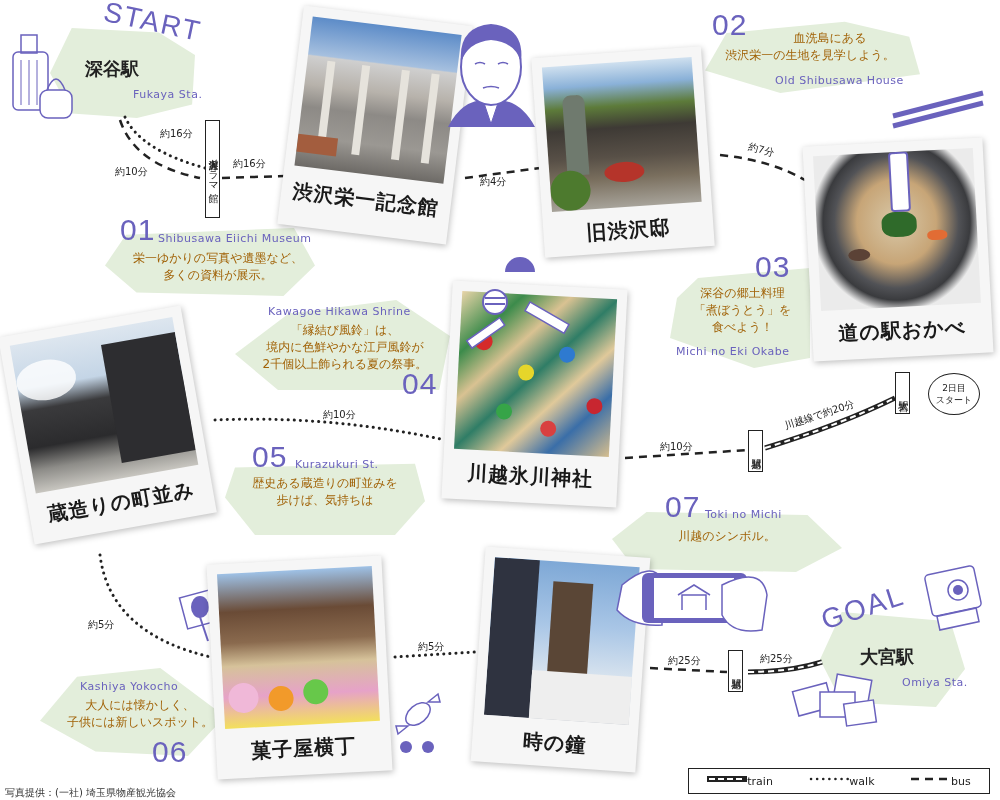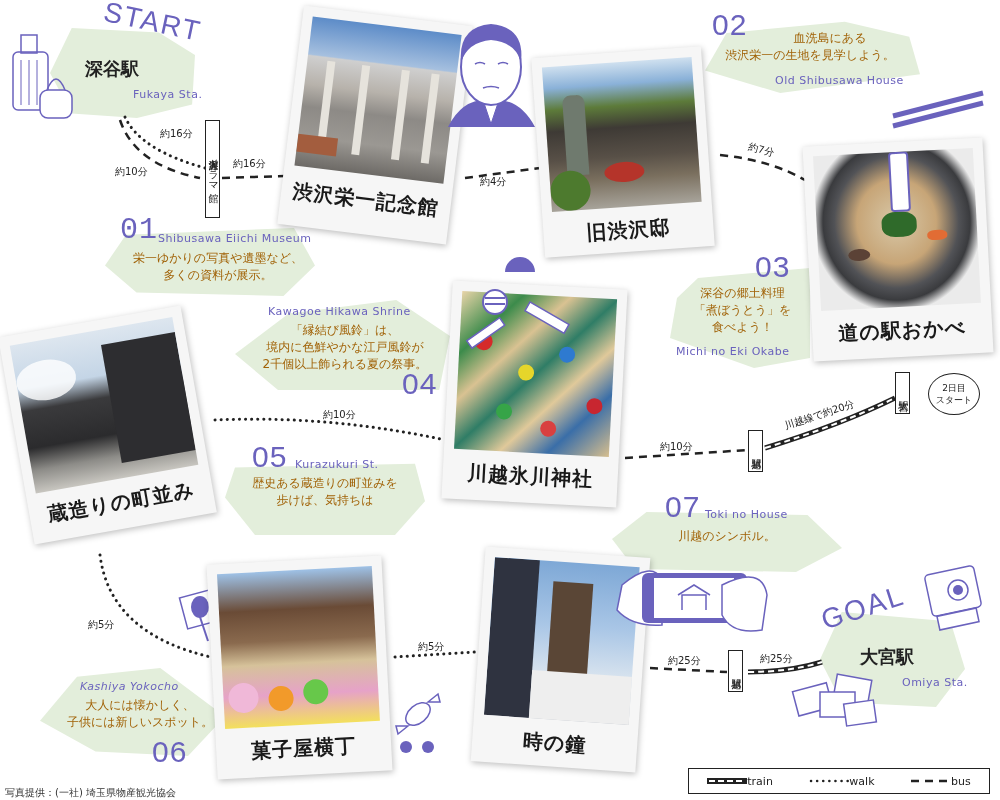--- a/index.html
+++ b/index.html
@@ -11,21 +11,21 @@
   .num { font-family: "Liberation Sans", sans-serif; font-weight: 400; color: #6a62bd; letter-spacing: 1px; }
   .en { font-family: "DejaVu Sans", sans-serif; color: #6a62bd; font-size: 11px; letter-spacing: 0.5px; }
   .desc { font-size: 12px; line-height: 17px; color: #a16207; text-align: center; }
   .time { font-size: 10px; color: #222; position: absolute; white-space: nowrap; }
   .photo-card { position: absolute; background: #f6f6f6; box-shadow: 1px 2px 6px rgba(0,0,0,0.25); padding: 10px 10px 0 10px; }
   .photo { width: 100%; position: relative; overflow: hidden; }
   .caption { font-size: 20px; font-weight: bold; text-align: center; color: #1a1a1a; letter-spacing: 1px; }
   .station-box { position: absolute; border: 1.3px solid #222; background: #fff; font-size: 10px; line-height: 12px; width: 15px; text-align: center; padding: 2px 0; writing-mode: vertical-rl; text-orientation: upright; }
   svg.routes { position: absolute; left: 0; top: 0; }
   .legend { position: absolute; left: 688px; top: 768px; width: 302px; height: 26px; border: 1px solid #222; background: #fff; display: flex; align-items: center; justify-content: space-around; font-size: 11px; }
-  .legend-item { display: flex; align-items: center; }
+  .legend-item { display: flex; }
 </style>
 </head>
 <body>
 
 <div class="blob" style="left:50px;top:28px;width:145px;height:90px;clip-path:polygon(15% 0,75% 5%,100% 30%,98% 85%,60% 100%,15% 95%,0 50%);"></div>
 <div class="blob" style="left:105px;top:228px;width:210px;height:68px;clip-path:polygon(10% 10%,90% 0,100% 55%,85% 100%,15% 95%,0 55%);"></div>
 <div class="blob" style="left:705px;top:18px;width:215px;height:75px;clip-path:polygon(10% 20%,65% 5%,95% 25%,100% 75%,35% 100%,0 70%);"></div>
 <div class="blob" style="left:670px;top:268px;width:140px;height:100px;clip-path:polygon(20% 10%,100% 0,100% 90%,60% 100%,0 70%,5% 30%);"></div>
 <div class="blob" style="left:235px;top:300px;width:215px;height:90px;clip-path:polygon(25% 15%,75% 0,100% 40%,95% 100%,20% 100%,0 60%);"></div>
 <div class="blob" style="left:225px;top:460px;width:200px;height:75px;clip-path:polygon(5% 10%,95% 5%,100% 55%,85% 100%,15% 100%,0 50%);"></div>
@@ -93,21 +93,21 @@
 
 <svg class="abs" width="95" height="120" style="left:443px;top:12px;">
   <path d="M5 115 Q20 85 48 88 Q76 85 92 115 Z" fill="#6a62bd"></path>
   <path d="M40 88 L48 112 L56 88" fill="#fff" stroke="#6a62bd"></path>
   <ellipse cx="48" cy="55" rx="30" ry="38" fill="#fff" stroke="#6a62bd" stroke-width="2"></ellipse>
   <path d="M18 50 Q15 15 48 12 Q82 15 78 50 Q72 30 48 28 Q25 30 18 50 Z" fill="#6a62bd"></path>
   <path d="M32 52 q5 -3 10 0 M55 52 q5 -3 10 0" stroke="#6a62bd" fill="none" stroke-width="1.5"></path>
   <path d="M40 76 q8 -3 16 0" stroke="#6a62bd" fill="none" stroke-width="1.5"></path>
 </svg>
 
-<div class="abs num" style="left:120px;top:213px;font-size:30px;font-family:Liberation Mono, monospace;">01</div>
+<div class="abs num" style="left:120px;top:213px;font-size:30px;">01</div>
 <div class="abs en" style="left:158px;top:232px;">Shibusawa Eiichi Museum</div>
 <div class="abs desc" style="left:118px;top:250px;width:200px;">
   <div>栄一ゆかりの写真や遺墨など、</div>
     <div>多くの資料が展示。</div>
 </div>
 
 <div class="time" style="left:480px;top:175px;">約4分</div>
 
 <div class="photo-card" style="left:538px;top:52px;width:170px;height:200px;transform:rotate(-4deg);">
   <div class="photo" style="height:145px;background:linear-gradient(180deg,#cfe0ef 0%,#8ab1d8 15%,#5d7b3a 30%,#3e3a35 45%,#585047 65%,#7a6f5e 80%,#a7a39a 100%);">
@@ -222,21 +222,21 @@
   <div class="caption" style="margin-top:10px;">菓子屋横丁</div>
 </div>
 
 <svg class="abs" width="60" height="75" style="left:388px;top:692px;">
   <ellipse cx="30" cy="22" rx="14" ry="9" fill="#fff" stroke="#6a62bd" stroke-width="1.5" transform="rotate(-40 30 22)"></ellipse>
   <path d="M40 10 l10 -8 l2 8 z M20 34 l-10 8 l-2 -8 z" fill="#fff" stroke="#6a62bd" stroke-width="1.5"></path>
   <circle cx="18" cy="55" r="6" fill="#6a62bd"></circle>
   <circle cx="40" cy="55" r="6" fill="#6a62bd"></circle>
 </svg>
 
-<div class="abs en" style="left:80px;top:680px;font-style:italic;">Kashiya Yokocho</div>
+<div class="abs en" style="left:80px;top:680px;">Kashiya Yokocho</div>
 <div class="abs desc" style="left:55px;top:697px;width:170px;">
   <div>大人には懐かしく、</div>
     <div>子供には新しいスポット。</div>
 </div>
 <div class="abs num" style="left:152px;top:735px;font-size:30px;">06</div>
 
 <div class="time" style="left:418px;top:640px;">約5分</div>
 
 <div class="photo-card" style="left:478px;top:552px;width:165px;height:215px;transform:rotate(4deg);">
   <div class="photo" style="height:158px;background:linear-gradient(180deg,#7ea8d6 0%,#a9c6e6 40%,#d6e2ee 70%,#c9cdd3 100%);">
@@ -249,21 +249,21 @@
 
 <svg class="abs" width="160" height="70" style="left:612px;top:565px;">
   <path d="M10 20 Q40 -5 50 15 L50 60 Q20 62 5 45 Z" fill="#fff" stroke="#6a62bd" stroke-width="1.5"></path>
   <rect x="30" y="8" width="105" height="50" rx="6" fill="#6a62bd"></rect>
   <rect x="42" y="13" width="80" height="40" fill="#fff"></rect>
   <path d="M70 45 v-15 h24 v15 M66 30 l16 -10 l16 10" fill="none" stroke="#6a62bd" stroke-width="1.5"></path>
   <path d="M110 20 Q150 0 155 30 L150 65 Q120 70 110 50 Z" fill="#fff" stroke="#6a62bd" stroke-width="1.5"></path>
 </svg>
 
 <div class="abs num" style="left:665px;top:490px;font-size:30px;">07</div>
-<div class="abs en" style="left:705px;top:508px;">Toki no House</div>
+<div class="abs en" style="left:705px;top:508px;">Toki no Michi</div>
 <div class="abs desc" style="left:612px;top:528px;width:230px;">
     <div>川越のシンボル。</div>
 </div>
 
 <div class="time" style="left:668px;top:654px;">約25分</div>
 <div class="station-box" style="left:728px;top:650px;height:42px;">川越駅</div>
 <div class="time" style="left:760px;top:652px;">約25分</div>
 
 <div class="abs purple" style="left:820px;top:592px;font-size:28px;letter-spacing:2px;transform:rotate(-18deg);font-family:'Liberation Sans',sans-serif;">GOAL</div>
 <svg class="abs" width="70" height="75" style="left:920px;top:560px;">

